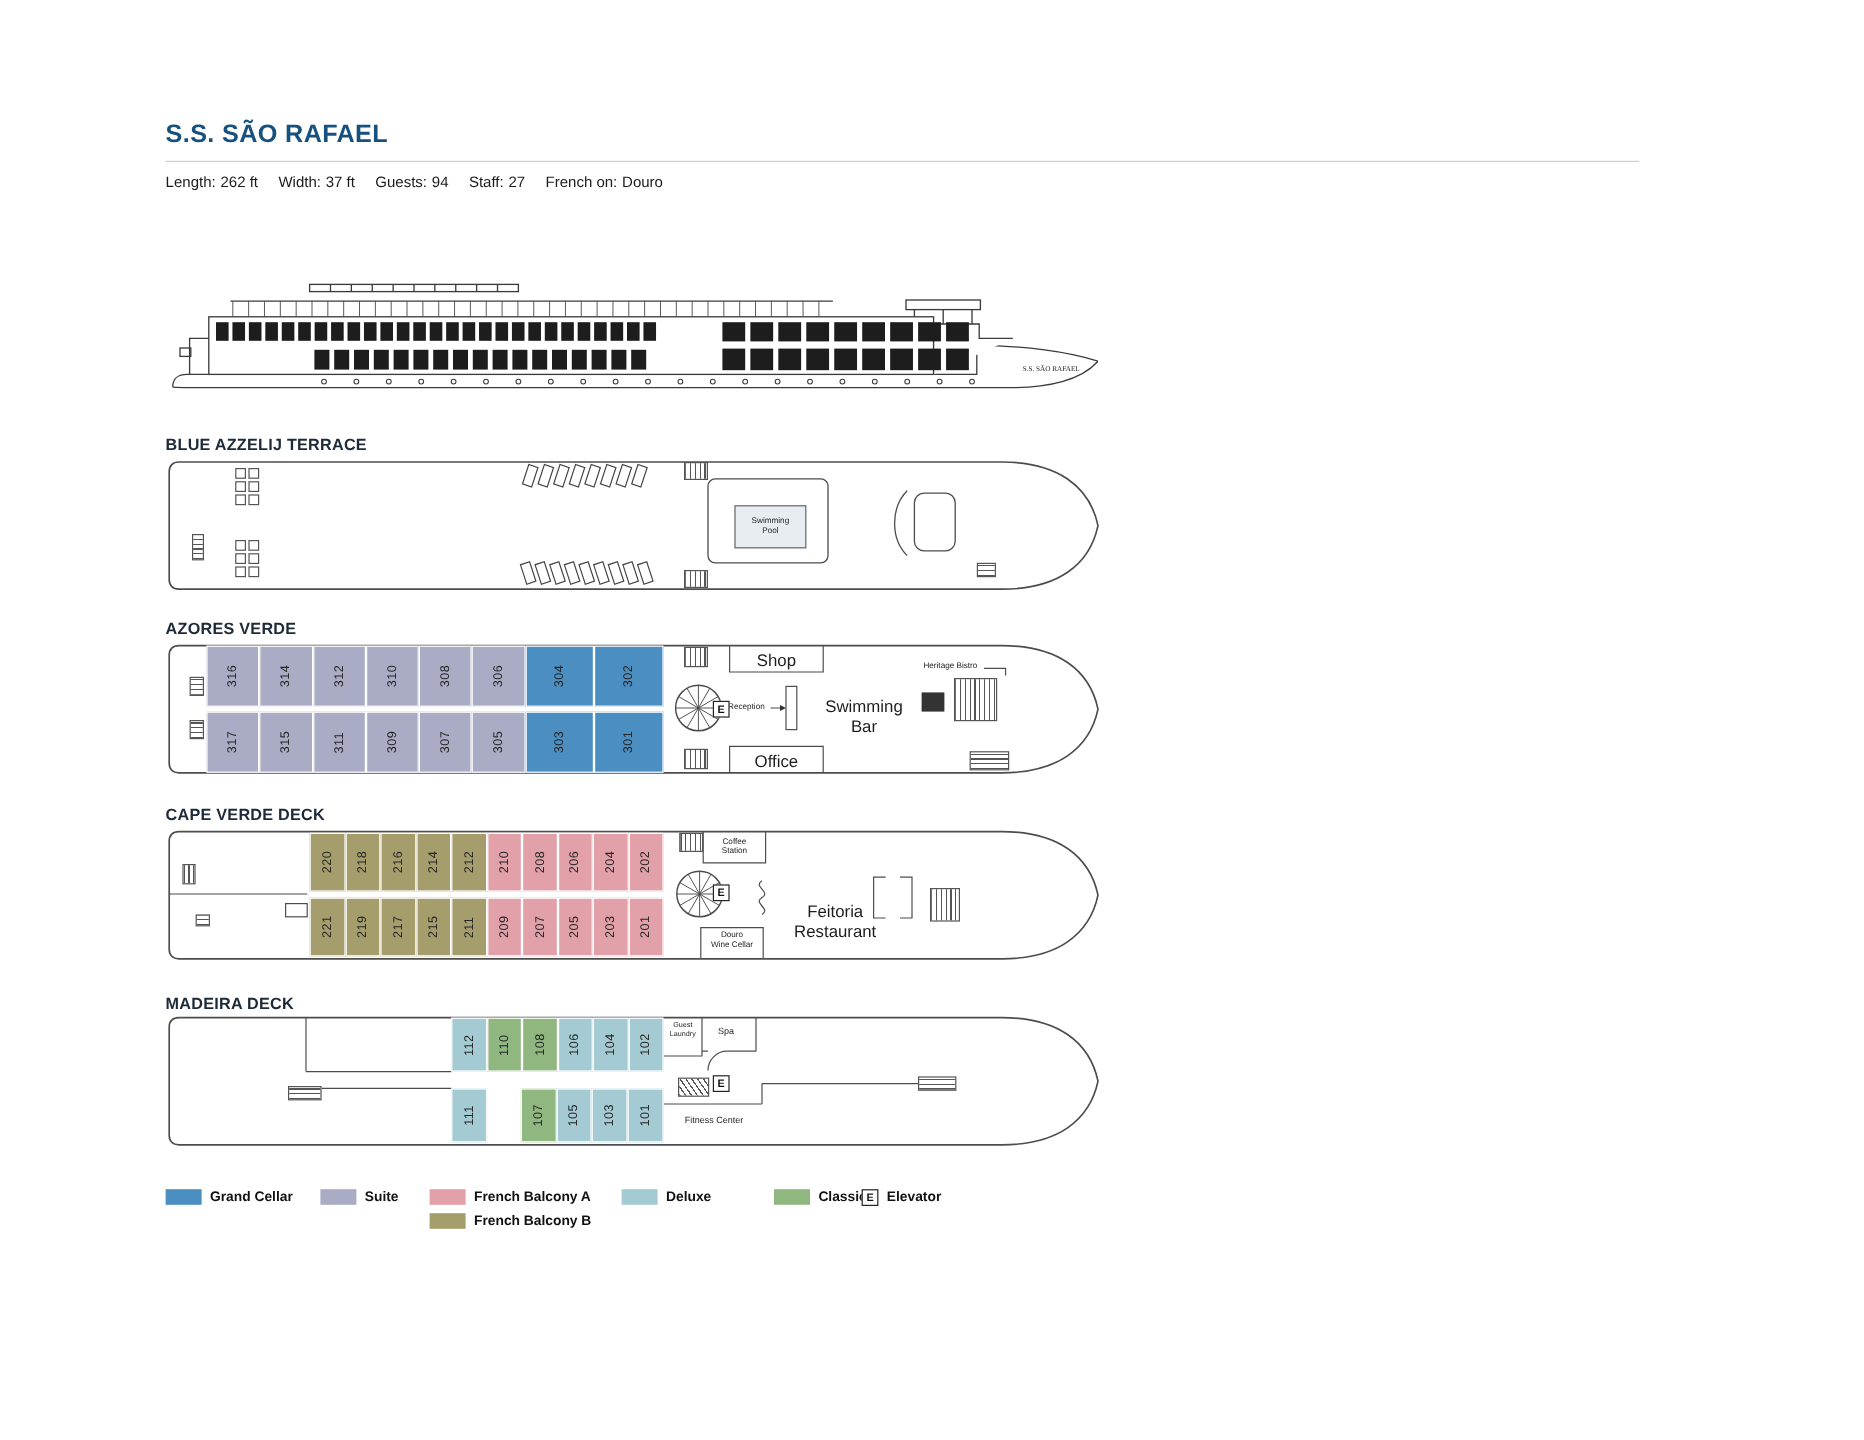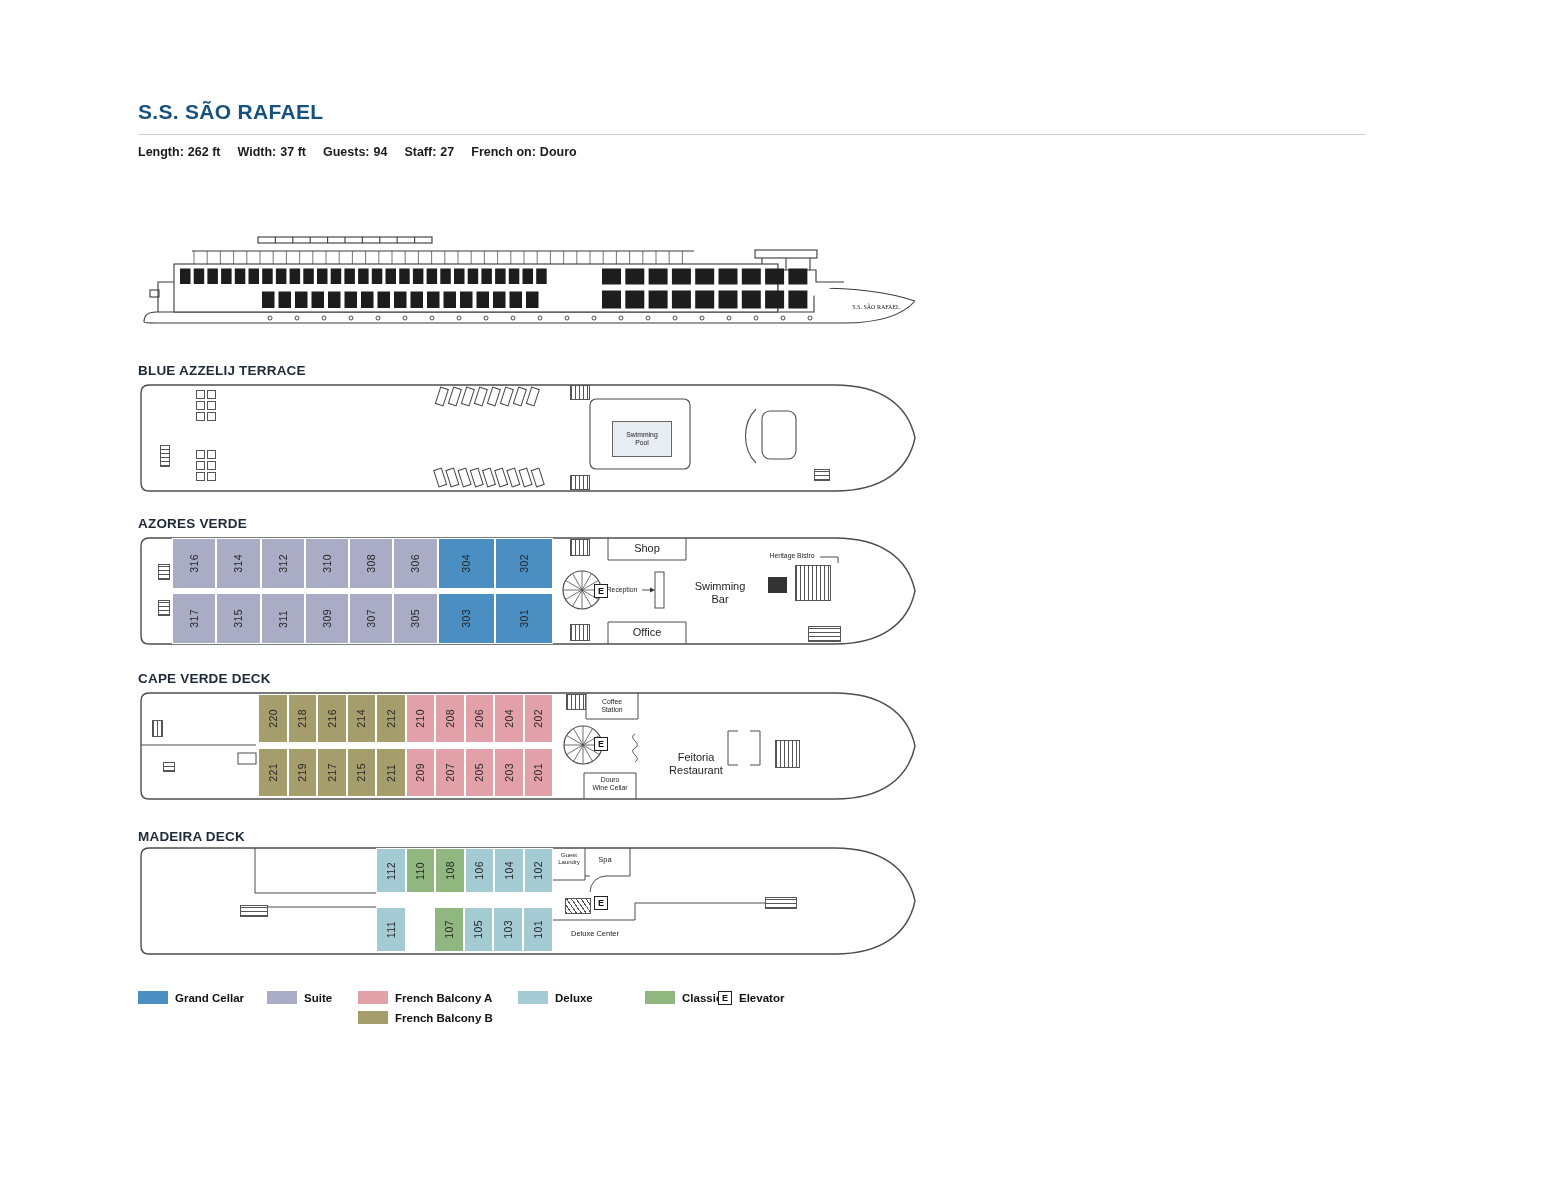--- a/index.html
+++ b/index.html
@@ -9,41 +9,41 @@
     --grand-suite:#4A8EC2; --suite:#A9ACC4; --french-balcony-a:#E2A0A9;
     --french-balcony-b:#A69D6C; --deluxe:#A4CBD3; --classic:#8FB77F;
     --heading:#17517D; --deck-outline:#4D4D4D;
   }
   .page { position:relative; width:1410px; height:1200px; background:#fff; overflow:hidden; }
 
   .title { position:absolute; left:138px; top:100px; font-size:21px; font-weight:700;
            color:var(--heading); letter-spacing:.3px; }
   .rule  { position:absolute; left:138px; top:134px; width:1228px; height:1px; background:#c7ccd2; }
   .stats { position:absolute; left:138px; top:145px; display:flex; gap:17px; font-size:12.5px; }
-  .stat b { font-weight:700; }
-  .stat .v { margin-left:4px; font-weight:700; }
+  .stat b { font-weight:400; }
+  .stat .v { margin-left:4px; font-weight:400; }
 
   .ship-profile { position:absolute; left:138px; top:230px; width:777px; height:103px; }
 
   .deck-name { position:absolute; left:138px; font-size:13.5px; font-weight:700; color:#1e2a38; letter-spacing:.2px; }
   .deck-body { position:absolute; left:138px; width:780px; height:110px; }
   .deck-body > svg.hull { position:absolute; left:0; top:0; width:780px; height:110px; }
 
   .cabin-row { position:absolute; display:flex; }
   .cabin { position:relative; border:1px solid #fff; display:flex; align-items:center; justify-content:center; flex:1 0 0; }
   .cabin.suite            { background:var(--suite); flex:44 0 0; }
   .cabin.grand_suite      { background:var(--grand-suite); flex:58 0 0; }
   .cabin.french_balcony_a { background:var(--french-balcony-a); }
   .cabin.french_balcony_b { background:var(--french-balcony-b); }
   .cabin.deluxe           { background:var(--deluxe); }
   .cabin.classic          { background:var(--classic); }
   .cabin-gap { flex:0 0 28px; }
   .cabin-num { writing-mode:vertical-rl; transform:rotate(180deg); font-size:10.5px; color:#262626; letter-spacing:.4px; }
 
-  .room-label { position:absolute; font-size:11px; color:#1d1d1d; text-align:center;
+  .room-label { position:absolute; font-size:14px; color:#1d1d1d; text-align:center;
                 white-space:pre-line; line-height:1.2; }
   .room-label.s68 { font-size:6.8px; } .room-label.s6 { font-size:6px; } .room-label.s75 { font-size:7.5px; }
 
   .elev { position:absolute; width:14px; height:14px; border:1.3px solid #222; background:#fff;
           display:flex; align-items:center; justify-content:center; font-size:9px; font-weight:700; color:#111; z-index:3; }
 
   .hatch { position:absolute; border:1px solid #555;
            background:repeating-linear-gradient(90deg,#555 0 1px,transparent 1px 4px); }
   .hatch.h { background:repeating-linear-gradient(0deg,#555 0 1px,transparent 1px 4px); }
   .hatch.d { background:repeating-linear-gradient(55deg,#555 0 1px,transparent 1px 4px); }
@@ -547,21 +547,21 @@
         <div class="cabin deluxe">
           <span class="cabin-num">103</span>
         </div>
         <div class="cabin deluxe">
           <span class="cabin-num">101</span>
         </div>
       </div>
     <div class="room-label s6" style="left:414px;top:6px;width:34px">Guest
 Laundry</div>
     <div class="room-label s75" style="left:448px;top:9px;width:38px">Spa</div>
-    <div class="room-label s75" style="left:415px;top:83px;width:84px">Deluxe Center</div>
+    <div class="room-label s75" style="left:415px;top:83px;width:84px">Fitness Center</div>
     <div class="elev" style="left:456px;top:50px">
         <span>E</span>
       </div>
   </div>
 
   <div class="legend">
     <div class="legend-item" style="left:0;top:0">
       <span class="legend-swatch" style="background:var(--grand-suite)"></span>
       <span class="legend-label">Grand Cellar</span>
     </div>

